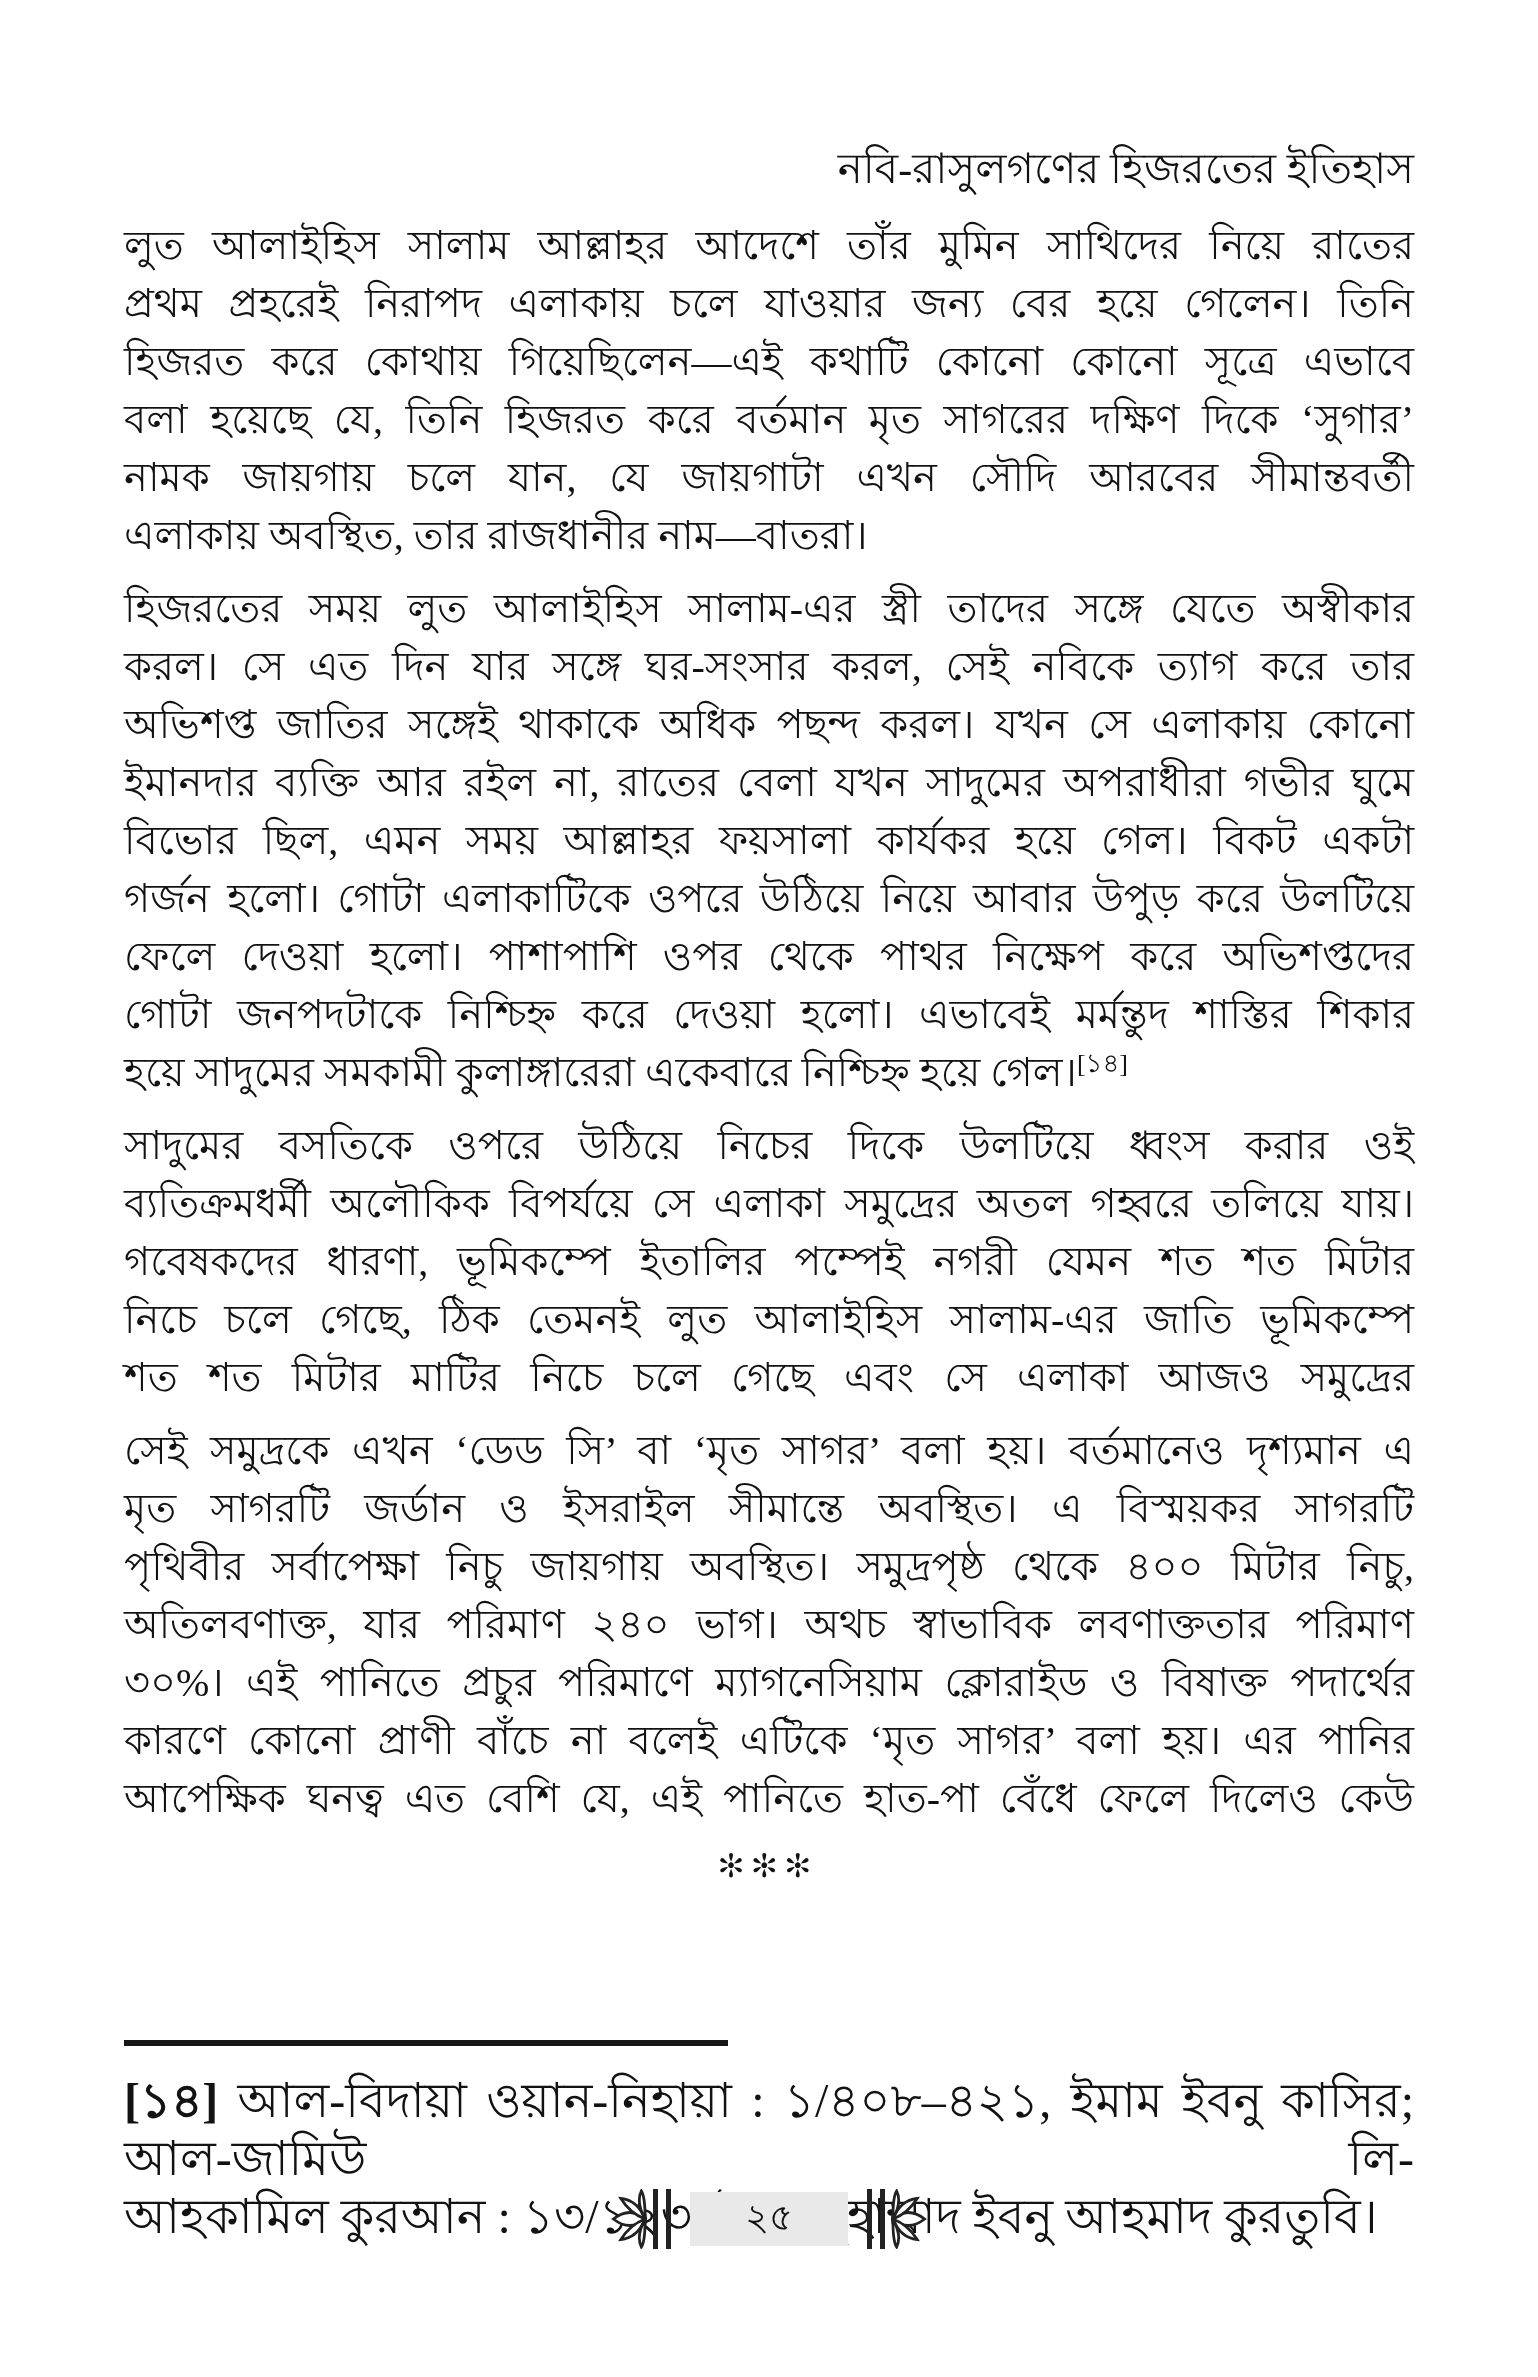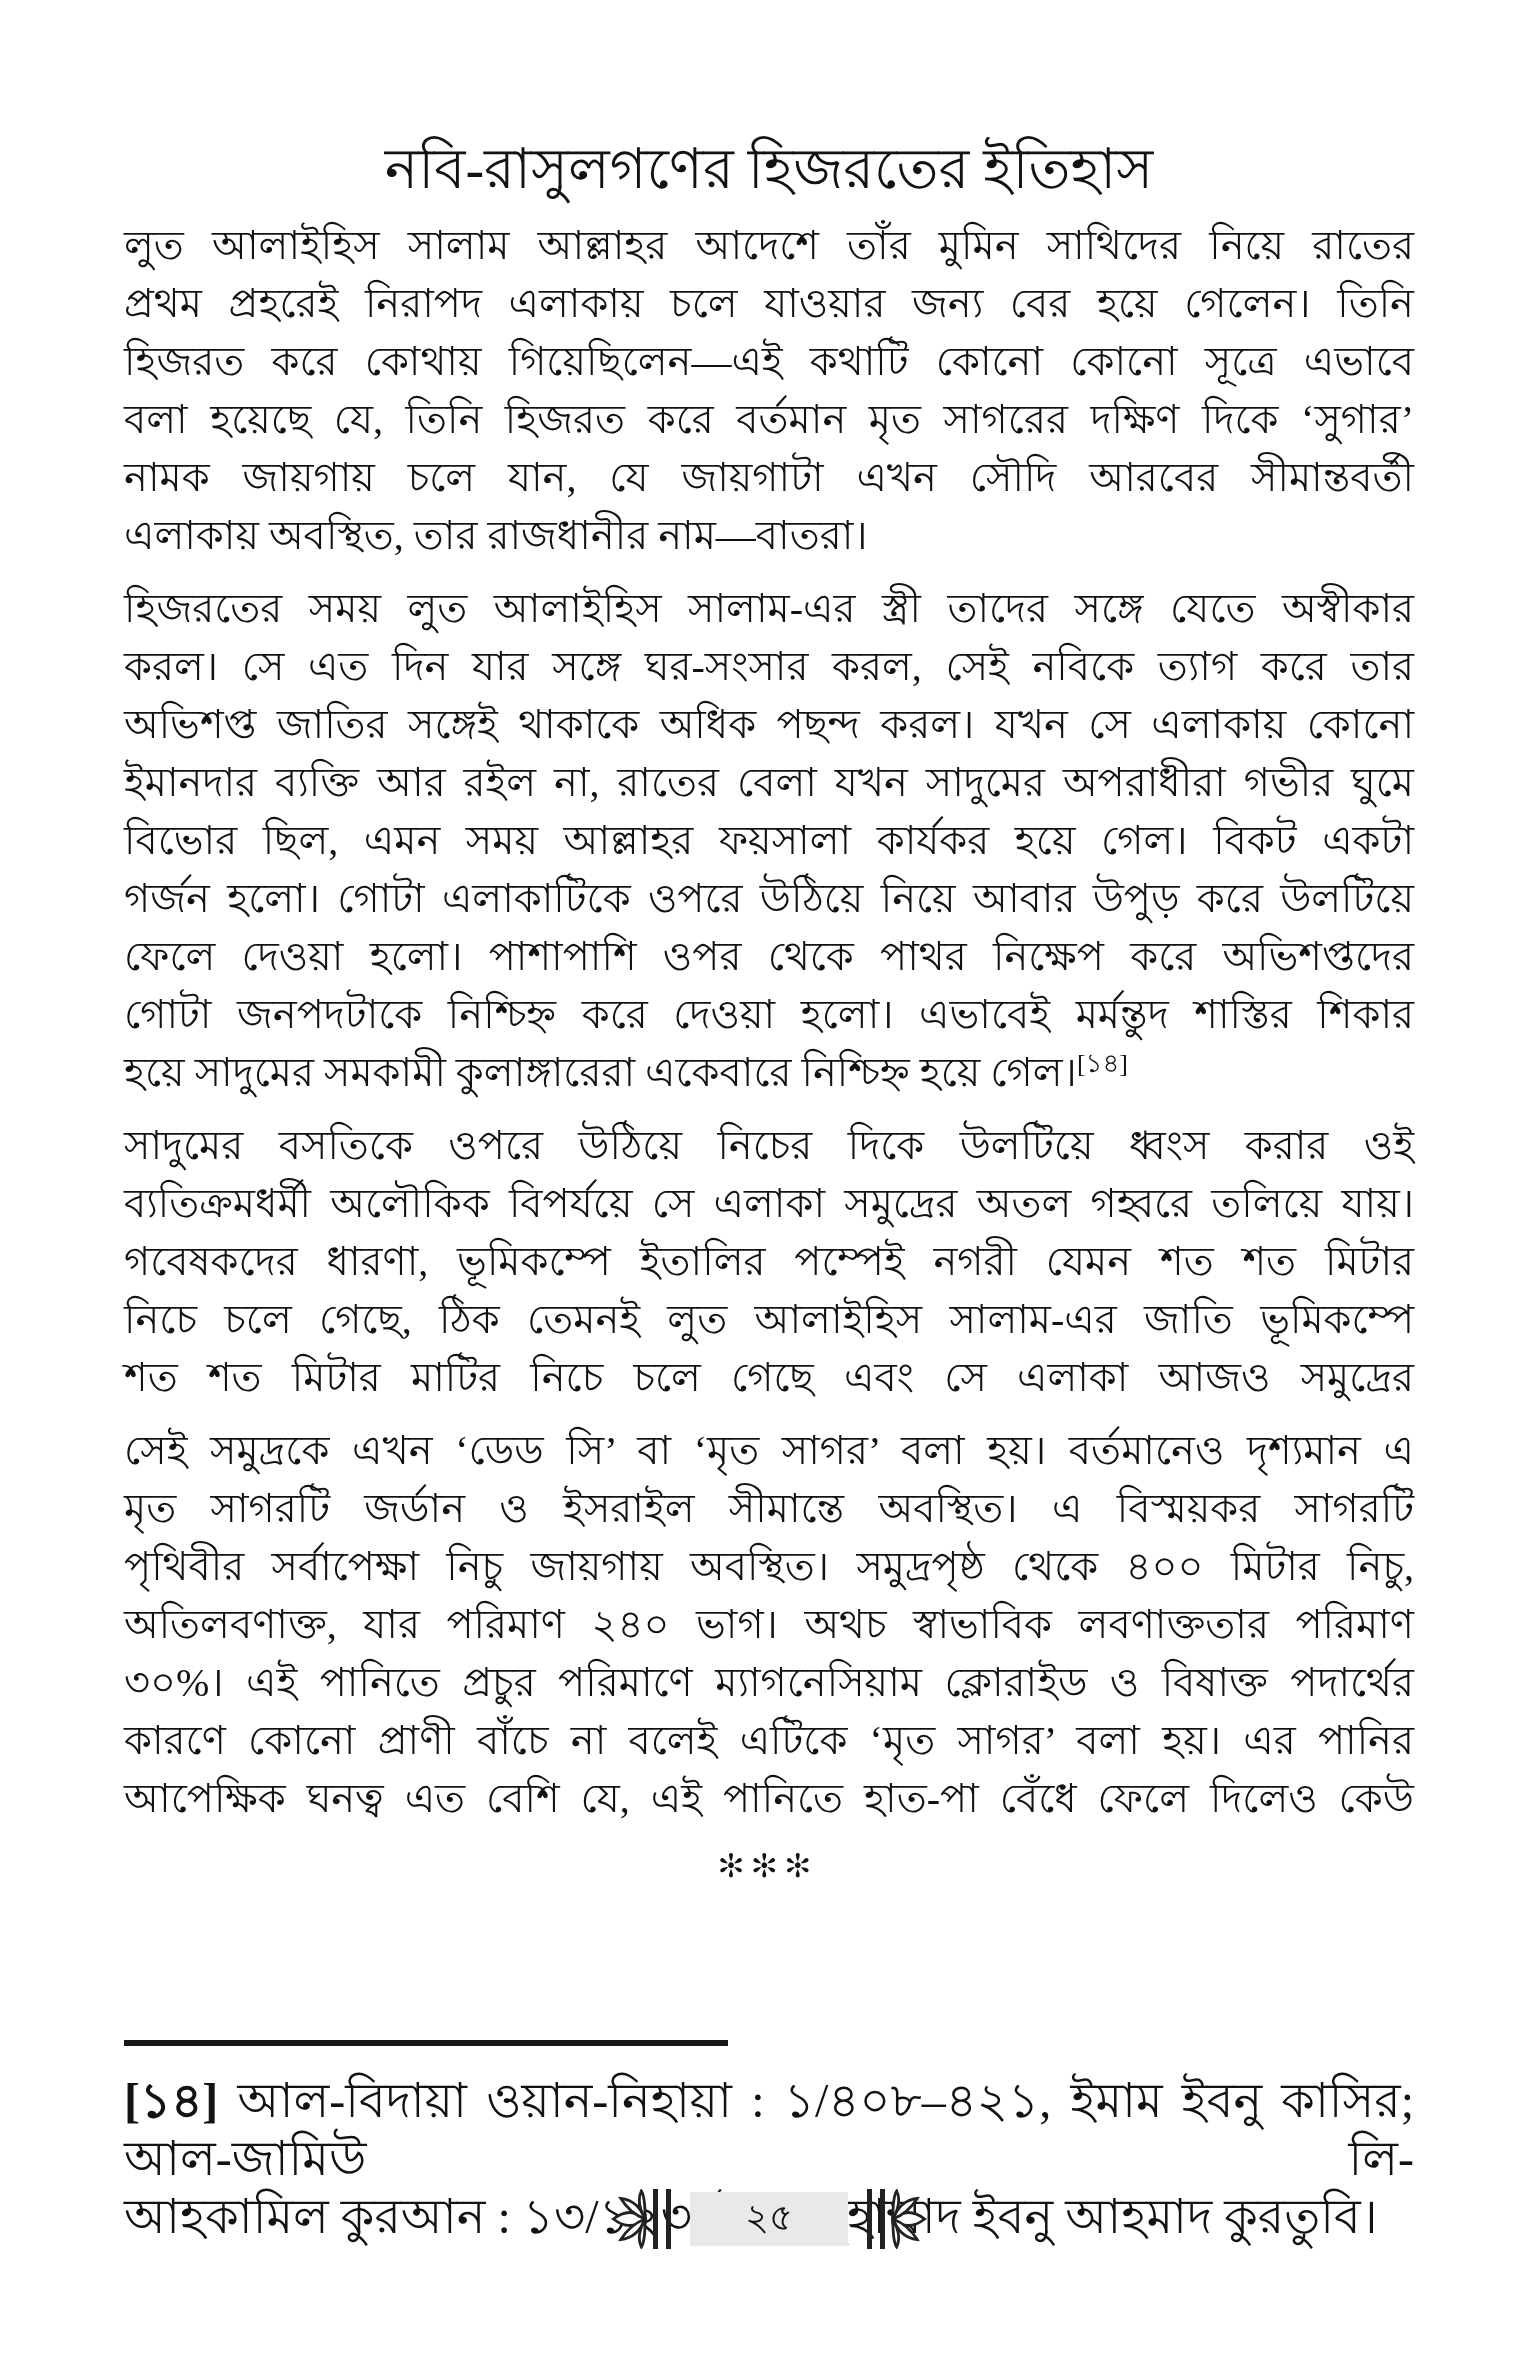--- a/index.html
+++ b/index.html
@@ -8,22 +8,22 @@
     width:1538px;height:2377px;
     margin:0 auto;
     background:#ffffff;
     color:#121212;
     font-family:"Liberation Serif","DejaVu Serif",serif;
     overflow:hidden;
   }
   .content{padding:0 124px;}
   .chapter-title{
     margin:140px 0 18.6px 0;
-    text-align:center;
-    font-size:56px;
+    text-align:right;
+    font-size:42px;
     line-height:58px;
     font-weight:400;
   }
   .para{margin:0;}
   .para + .para{margin-top:15px;}
   .line{
     font-size:40px;
     line-height:58px;
     text-align:justify;
     text-align-last:justify;

